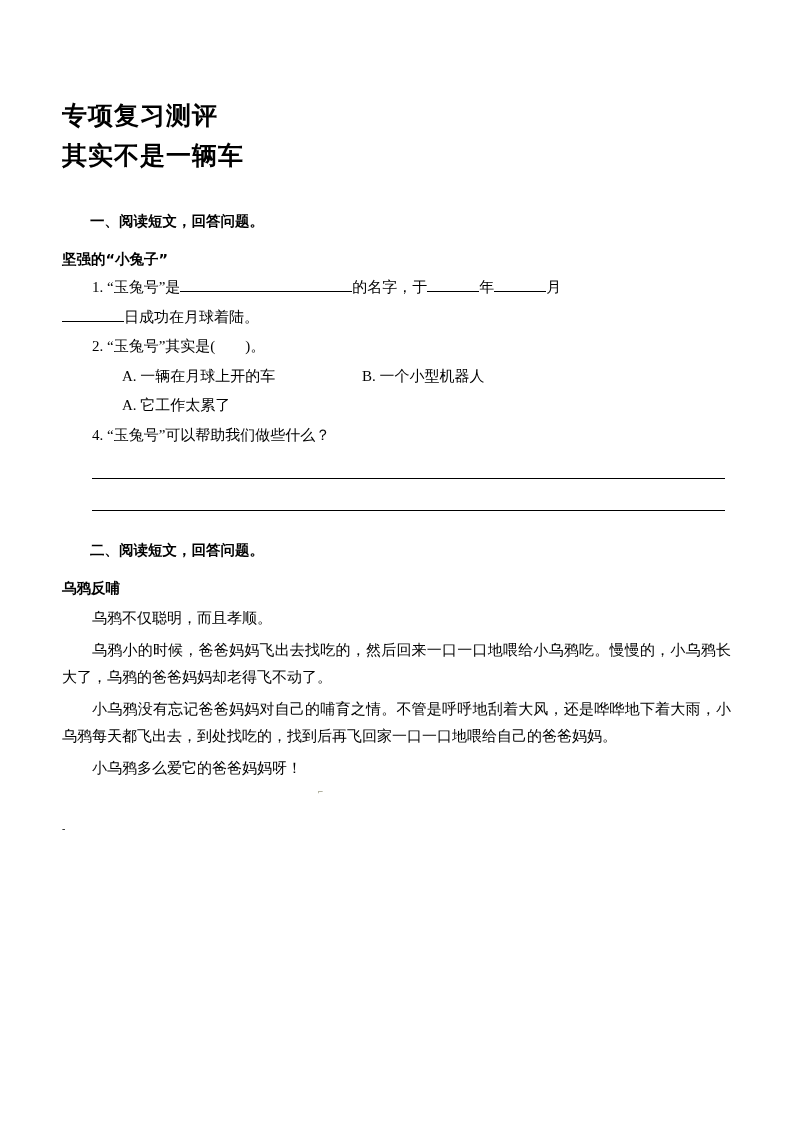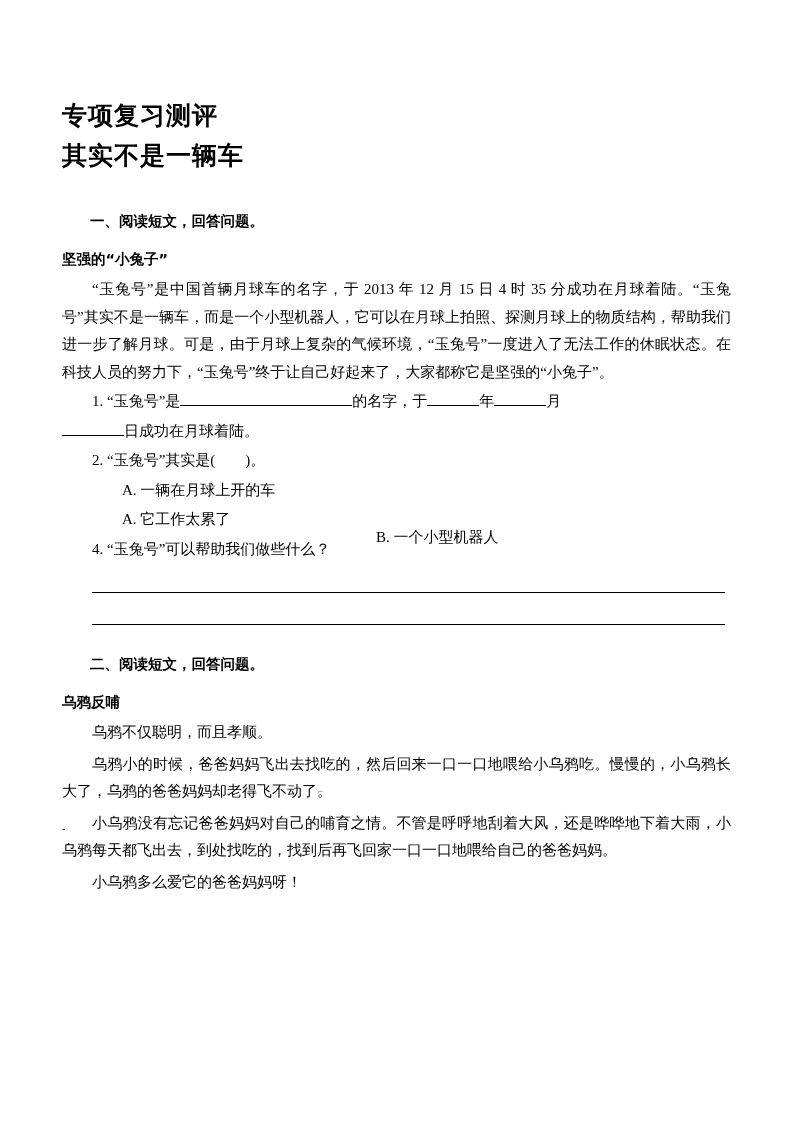--- a/index.html
+++ b/index.html
@@ -68,22 +68,21 @@
     margin-top: 2px;
     display: block;
     position: relative;
   }
   .opt-a {
     display: inline-block;
   }
   .opt-b {
     display: inline-block;
     position: absolute;
-    left: 284px;
-    margin-top: 47px;
+    left: 270px;
   }
   .blank {
     display: inline-block;
     border-bottom: 1px solid #000;
     vertical-align: baseline;
     height: 17px;
   }
   .b-long { width: 172px; }
   .b-year { width: 52px; }
   .b-month { width: 52px; }
@@ -120,21 +119,20 @@
 
   <div class="title-block">
     <div class="title-line">专项复习测评</div>
     <div class="title-line">其实不是一辆车</div>
   </div>
 
   <div class="section-heading">一、阅读短文，回答问题。</div>
 
   <div class="passage-title">坚强的“小兔子”</div>
 
-  <div class="para">“玉兔号”是中国首辆月球车的名字，于 2013 年 12 月 15 日 4 时 35 分成功在月球着陆。“玉兔号”其实不是一辆车，而是一个小型机器人，它可以在月球上拍照、探测月球上的物质结构，帮助我们进一步了解月球。可是，由于月球上复杂的气候环境，“玉兔号”一度进入了无法工作的休眠状态。在科技人员的努力下，“玉兔号”终于让自己好起来了，大家都称它是坚强的“小兔子”。</div>
 
   <div class="q">
     <span>1.</span>
     <span>“玉兔号”是</span><span class="blank b-long"></span><span>的名字，于</span><span class="blank b-year"></span><span>年</span><span class="blank b-month"></span><span>月</span>
   </div>
   <div class="q noindent" style="text-indent:0;">
     <span class="blank b-day"></span><span>日成功在月球着陆。</span>
   </div>
 
   <div class="q">

